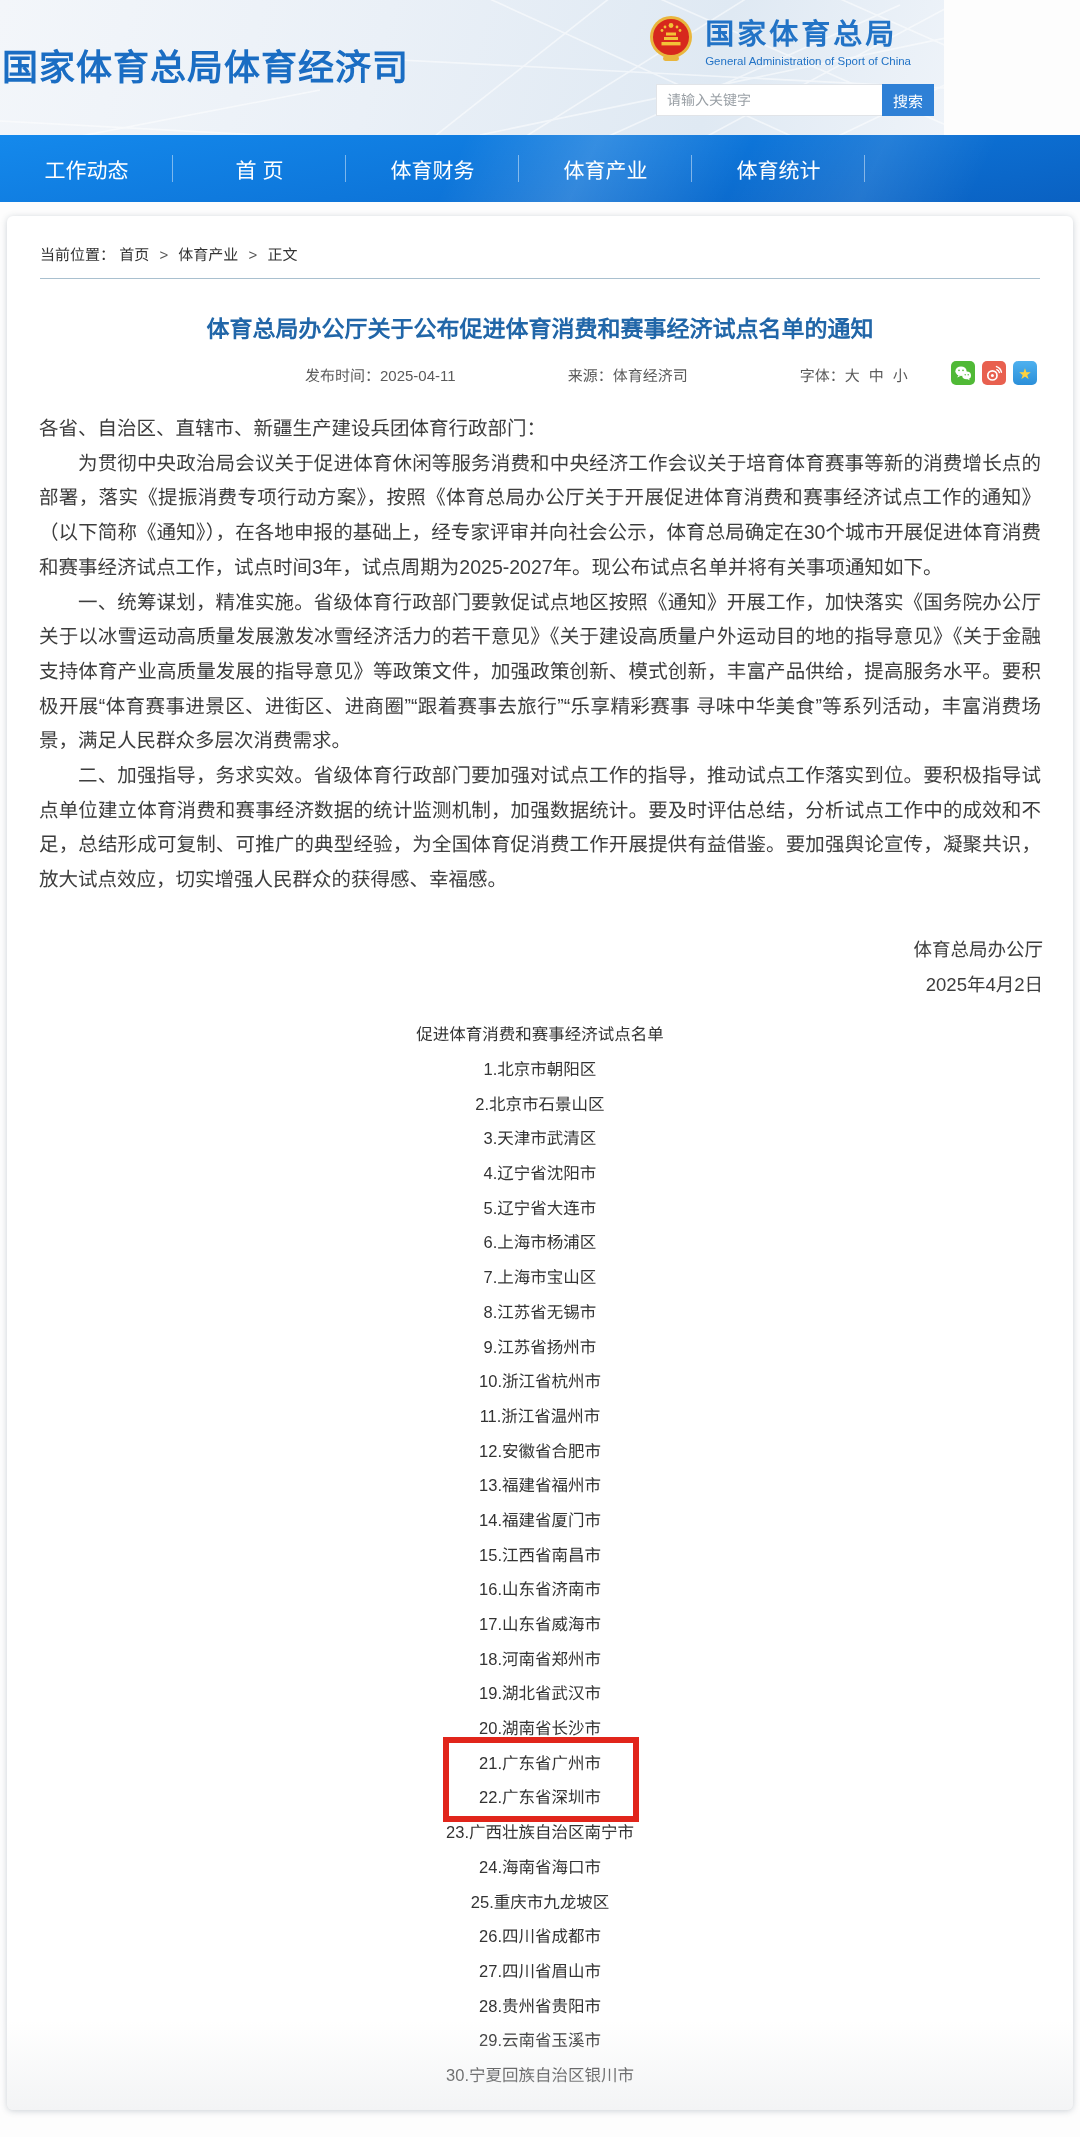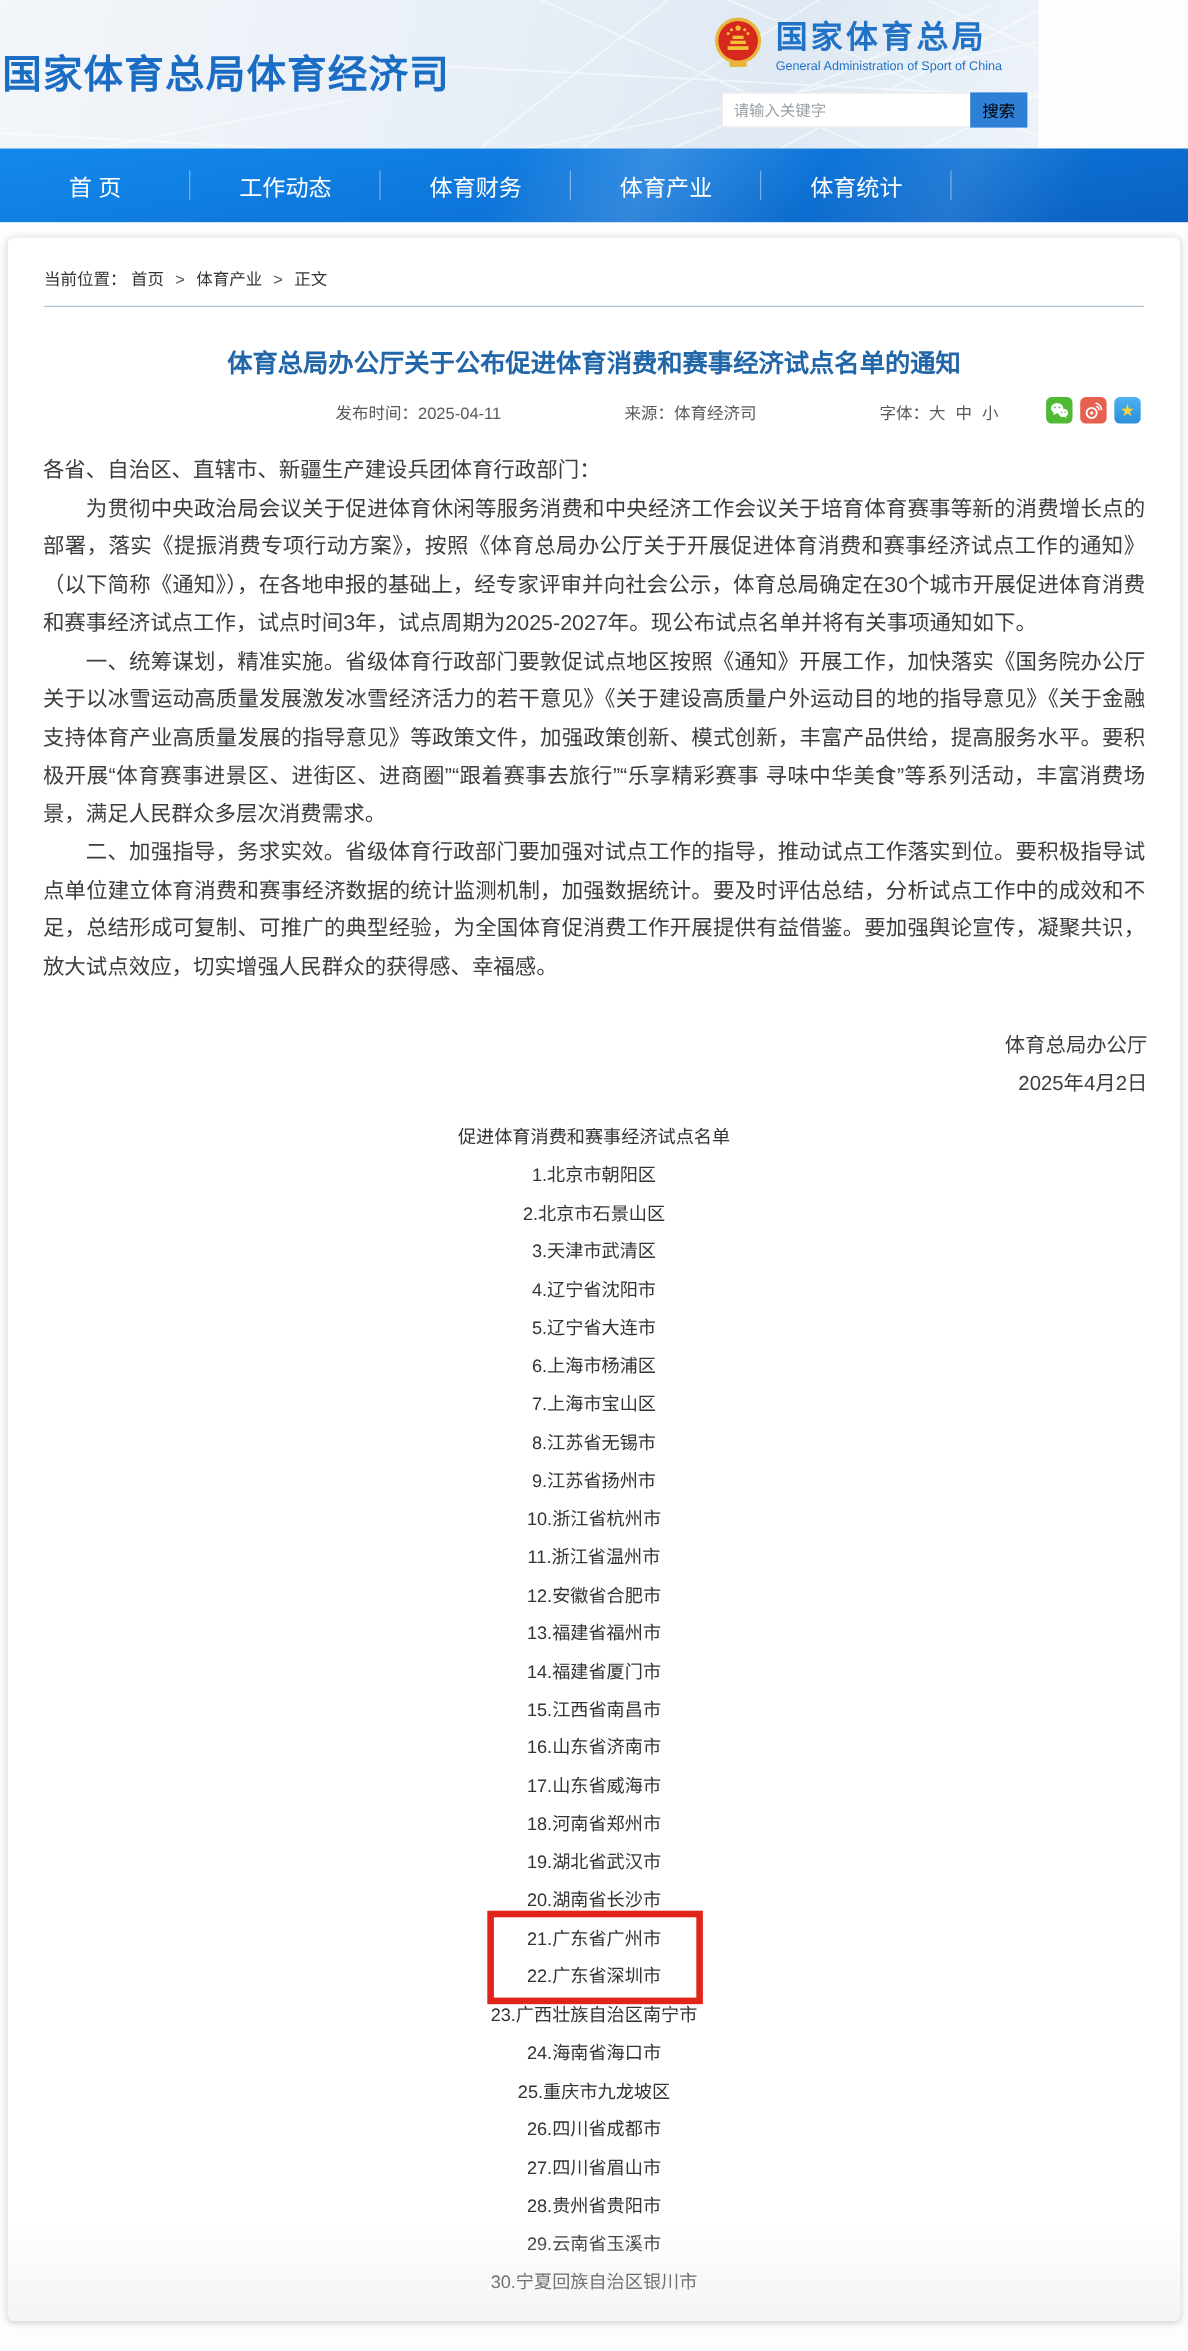--- a/index.html
+++ b/index.html
@@ -25,22 +25,22 @@
   .logo-cn{font-size:29px;font-weight:bold;color:#2273c6;letter-spacing:3px;white-space:nowrap;}
   .logo-en{font-size:11.5px;color:#2273c6;margin-top:3px;white-space:nowrap;}
   .search-box{position:absolute;top:84px;right:10px;display:flex;}
   .search-input{
     width:226px;height:32px;border:1px solid #e1e4e8;border-right:none;background:#fff;
     padding:0 10px;font-size:14px;color:#333;outline:none;box-sizing:border-box;
     font-family:"Liberation Sans","DejaVu Sans",sans-serif;
   }
   .search-input::placeholder{color:#9aa0a6;}
   .search-btn{
-    width:52px;height:32px;border:none;background:#2e80d6;color:#000000;font-size:15px;
-    cursor:pointer;font-family:Liberation Serif, serif;
+    width:52px;height:32px;border:none;background:#2e80d6;color:#ffffff;font-size:15px;
+    cursor:pointer;font-family:Liberation Sans, sans-serif;
   }
   
   .nav{
     position:absolute;top:135px;left:0;width:1080px;height:67px;
     background:linear-gradient(170deg,#1489ec 0%,#0d74d8 55%,#0a61c2 100%);
     display:flex;align-items:center;overflow:hidden;
   }
   .nav::after{
     content:"";position:absolute;inset:0;
     background:linear-gradient(115deg,transparent 42%,rgba(255,255,255,.16) 54%,transparent 68%,rgba(255,255,255,.10) 80%,transparent 90%);
@@ -62,21 +62,21 @@
   .card-fade{
     position:absolute;left:0;right:0;bottom:0;height:90px;border-radius:0 0 6px 6px;
     background:linear-gradient(180deg,rgba(240,240,240,0) 0%,rgba(233,235,237,.55) 100%);
     pointer-events:none;
   }
   .breadcrumb-row{padding:28px 33px 0;font-size:15px;color:#333;line-height:22px;}
   .breadcrumb-row a{color:#333;text-decoration:none;cursor:pointer;}
   .crumb-sep{margin:0 6px;color:#555;}
   .divider{height:1px;background:#a9c0cf;margin:12px 33px 0;}
   .article-title{
-    margin-top:35px;text-align:center;font-size:23px;font-weight:bold;color:#2166a8;line-height:32px;
+    margin-top:35px;text-align:center;font-size:23px;font-weight:bold;color:#2166a8;line-height:32px;font-family:Liberation Serif, serif;
   }
   .meta-row{position:relative;margin-top:14px;height:28px;font-size:15px;color:#5a5a5a;}
   .meta-items{position:absolute;left:298px;top:4px;display:flex;gap:112px;white-space:nowrap;}
   .meta-item span{white-space:nowrap;}
   .font-sizes{display:inline-flex;gap:9px;}
   .font-sizes span{cursor:pointer;}
   .share-row{position:absolute;right:36px;top:1px;display:flex;gap:7px;}
   .share-icon{width:24px;height:24px;border-radius:5px;display:flex;align-items:center;justify-content:center;cursor:pointer;}
   .share-icon svg{display:block;}
   .qzone-star{font-size:15px;color:#ffd23e;line-height:1;}
@@ -150,22 +150,22 @@
     </div>
   </div>
 
   <div class="search-box">
     <input class="search-input" type="text" placeholder="请输入关键字" style="">
     <button class="search-btn">搜索</button>
   </div>
 </div>
 
 <div class="nav">
+  <div class="nav-item">工作动态</div>
   <div class="nav-item">首 页</div>
-  <div class="nav-item">工作动态</div>
   <div class="nav-item">体育财务</div>
   <div class="nav-item">体育产业</div>
   <div class="nav-item">体育统计</div>
 </div>
 
 <div class="card">
 
   <div class="breadcrumb-row">
     <span>当前位置：</span>
     <a>首页</a>

